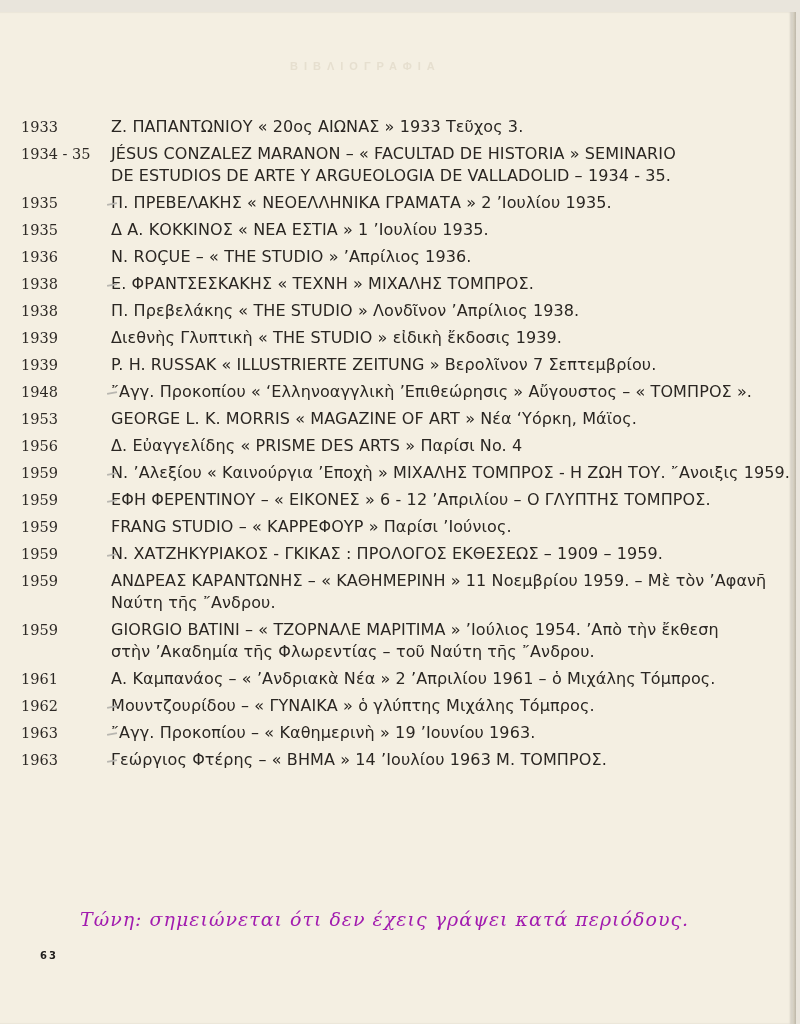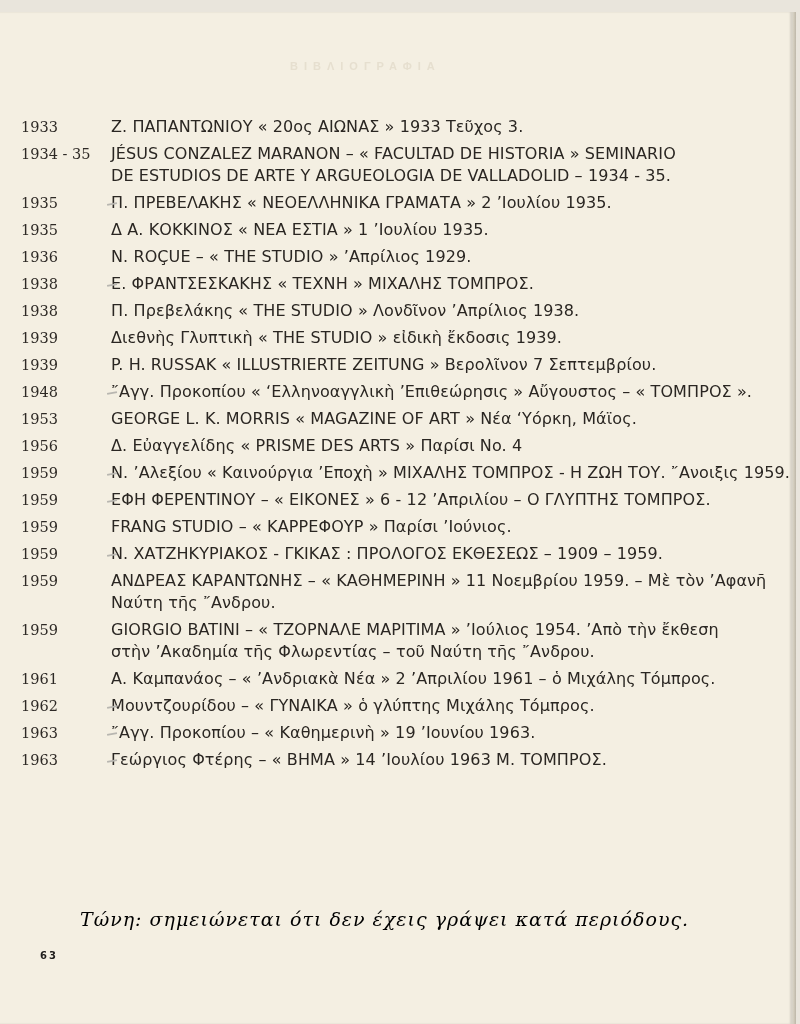--- a/index.html
+++ b/index.html
@@ -43,21 +43,21 @@
     letter-spacing: 0.1px;
   }
   .text .line { display: block; white-space: nowrap; }
   .pencil-dash {
     position: absolute; right: -12px; top: 11px; width: 10px; height: 1.5px;
     background: #b8b6b0; transform: rotate(-10deg);
   }
   .handwriting {
     position: absolute; left: 80px; top: 908px;
     font-family: "DejaVu Serif", serif; font-style: italic;
-    font-size: 19px; color: #000000; letter-spacing: 1px;
+    font-size: 19px; color: #a21caf; letter-spacing: 1px;
   }
   .page-number {
     position: absolute; left: 40px; top: 950px;
     font-family: "DejaVu Sans", sans-serif; font-weight: bold;
     font-size: 10px; letter-spacing: 2px; color: #1e1c1a;
   }
 </style>
 </head>
 <body>
 
@@ -88,21 +88,21 @@
     </div>
     <div class="entry">
       <div class="year">1935</div>
       <div class="text">
         <span class="line">Δ Α. ΚΟΚΚΙΝΟΣ « ΝΕΑ ΕΣΤΙΑ » 1 ’Ιουλίου 1935.</span>
       </div>
     </div>
     <div class="entry">
       <div class="year">1936</div>
       <div class="text">
-        <span class="line">N. ROÇUE – « THE STUDIO » ’Απρίλιος 1929.</span>
+        <span class="line">N. ROÇUE – « THE STUDIO » ’Απρίλιος 1936.</span>
       </div>
     </div>
     <div class="entry">
       <div class="year">1938<span class="pencil-dash"></span></div>
       <div class="text">
         <span class="line">Ε. ΦΡΑΝΤΣΕΣΚΑΚΗΣ « ΤΕΧΝΗ » ΜΙΧΑΛΗΣ ΤΟΜΠΡΟΣ.</span>
       </div>
     </div>
     <div class="entry">
       <div class="year">1938</div>

